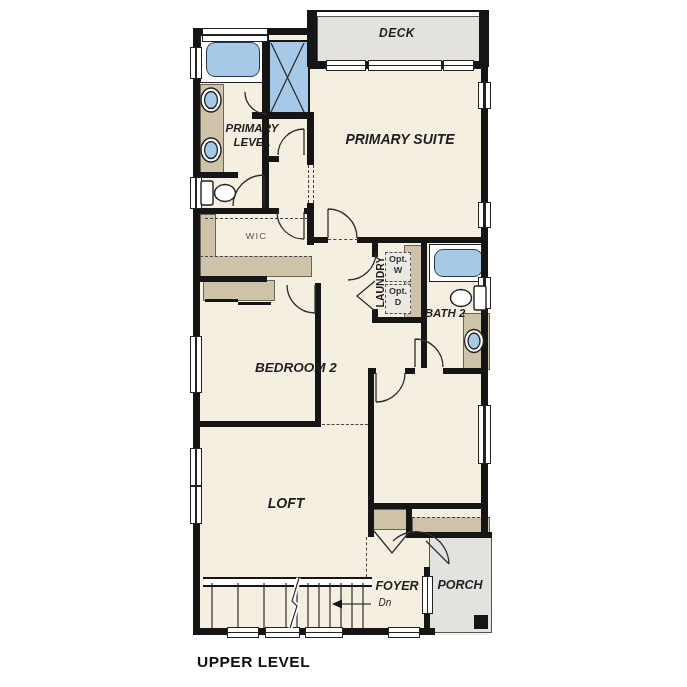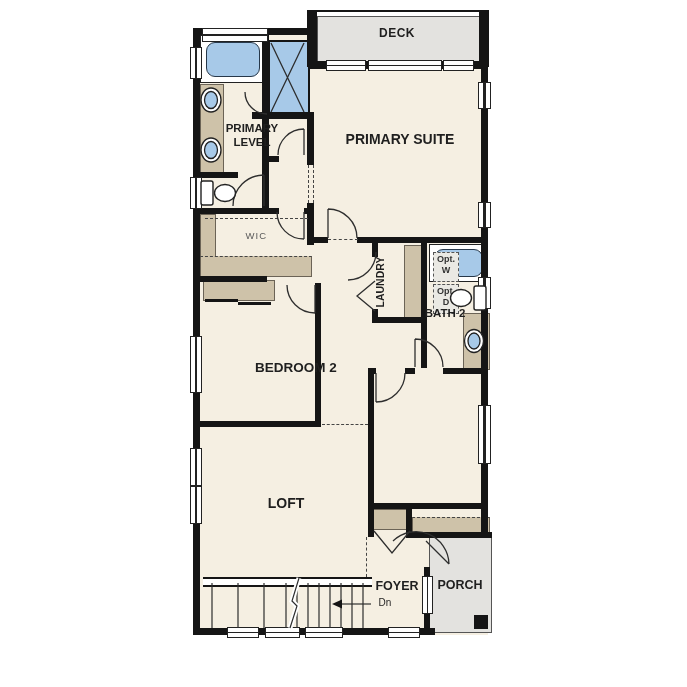--- a/index.html
+++ b/index.html
@@ -12,24 +12,24 @@
   .tan-dash{position:absolute;background:var(--counter-tan,#cec2a9);border:1px solid #6b6356;border-top:1.5px dashed #444;}
   .frame{position:absolute;background:#fff;border:1.5px solid #222;}
   .tub{position:absolute;background:var(--fixture-blue,#a7c9e8);border:1.5px solid #27384a;border-radius:9px;}
   .shower{position:absolute;background:var(--fixture-blue,#a7c9e8);border:2.5px solid #151515;}
   .win-v{position:absolute;border:1px solid #222;background:linear-gradient(to right,#fff 40%,#222 40%,#222 60%,#fff 60%);}
   .win-h{position:absolute;border:1px solid #222;background:linear-gradient(to bottom,#fff 40%,#222 40%,#222 60%,#fff 60%);}
   .rail{position:absolute;background:#fff;border-top:2px solid #151515;border-bottom:2px solid #151515;}
   .dash-h{position:absolute;border-top:1.5px dashed #444;}
   .dash-v{position:absolute;border-left:1.5px dashed #444;}
   .optbox{position:absolute;background:#eae9e4;border:1.5px dashed #555;font-size:9px;font-weight:bold;
-          color:#333;text-align:center;line-height:1.2;padding-top:1px;margin-left:48px;}
+          color:#333;text-align:center;line-height:1.2;padding-top:1px;}
   .slider{position:absolute;background:#151515;}
   .post{position:absolute;background:#151515;}
-  .lbl{position:absolute;color:#1f1f1f;font-weight:bold;text-align:center;line-height:1.25;}
+  .lbl{position:absolute;color:#1f1f1f;font-weight:bold;text-align:center;line-height:1.25;font-style:italic;}
   .lbl-wic{position:absolute;color:#5a5a5a;font-weight:normal;letter-spacing:1px;text-align:center;}
   .lbl-rot{position:absolute;color:#1f1f1f;font-weight:bold;text-align:center;transform:rotate(-90deg);}
   .lbl-title{position:absolute;color:#111;font-weight:bold;letter-spacing:0.5px;text-align:left;}
   svg.overlay{position:absolute;left:0;top:0;}
 </style>
 </head>
 <body>
 
 <div class="plan">
 
@@ -187,14 +187,15 @@
   <div class="lbl" style="left:340px;top:131px;width:120px;font-size:14px;">PRIMARY SUITE</div>
   <div class="lbl" style="left:206px;top:121px;width:92px;font-size:11.5px;">PRIMARY LEVEL</div>
   <div class="lbl-wic" style="left:227px;top:230px;width:40px;font-size:9.5px;text-align:right;">WIC</div>
   <div class="lbl-rot" style="left:344px;top:275px;width:74px;height:14px;font-size:10.5px;">LAUNDRY</div>
   <div class="lbl" style="left:423px;top:306px;width:44px;font-size:11.5px;">BATH 2</div>
   <div class="lbl" style="left:197px;top:360px;width:120px;font-size:13.5px;padding-left:39px;">BEDROOM 2</div>
   <div class="lbl" style="left:246px;top:495px;width:80px;font-size:14px;">LOFT</div>
   <div class="lbl" style="left:367px;top:579px;width:60px;font-size:12.5px;">FOYER</div>
   <div class="lbl" style="left:374px;top:597px;width:22px;font-size:10px;font-weight:normal;">Dn</div>
   <div class="lbl" style="left:430px;top:578px;width:60px;font-size:12.5px;">PORCH</div>
+  <div class="lbl-title" style="left:197px;top:653px;width:180px;font-size:15.5px;">UPPER LEVEL</div>
 
 </div>
 
 </body></html>

